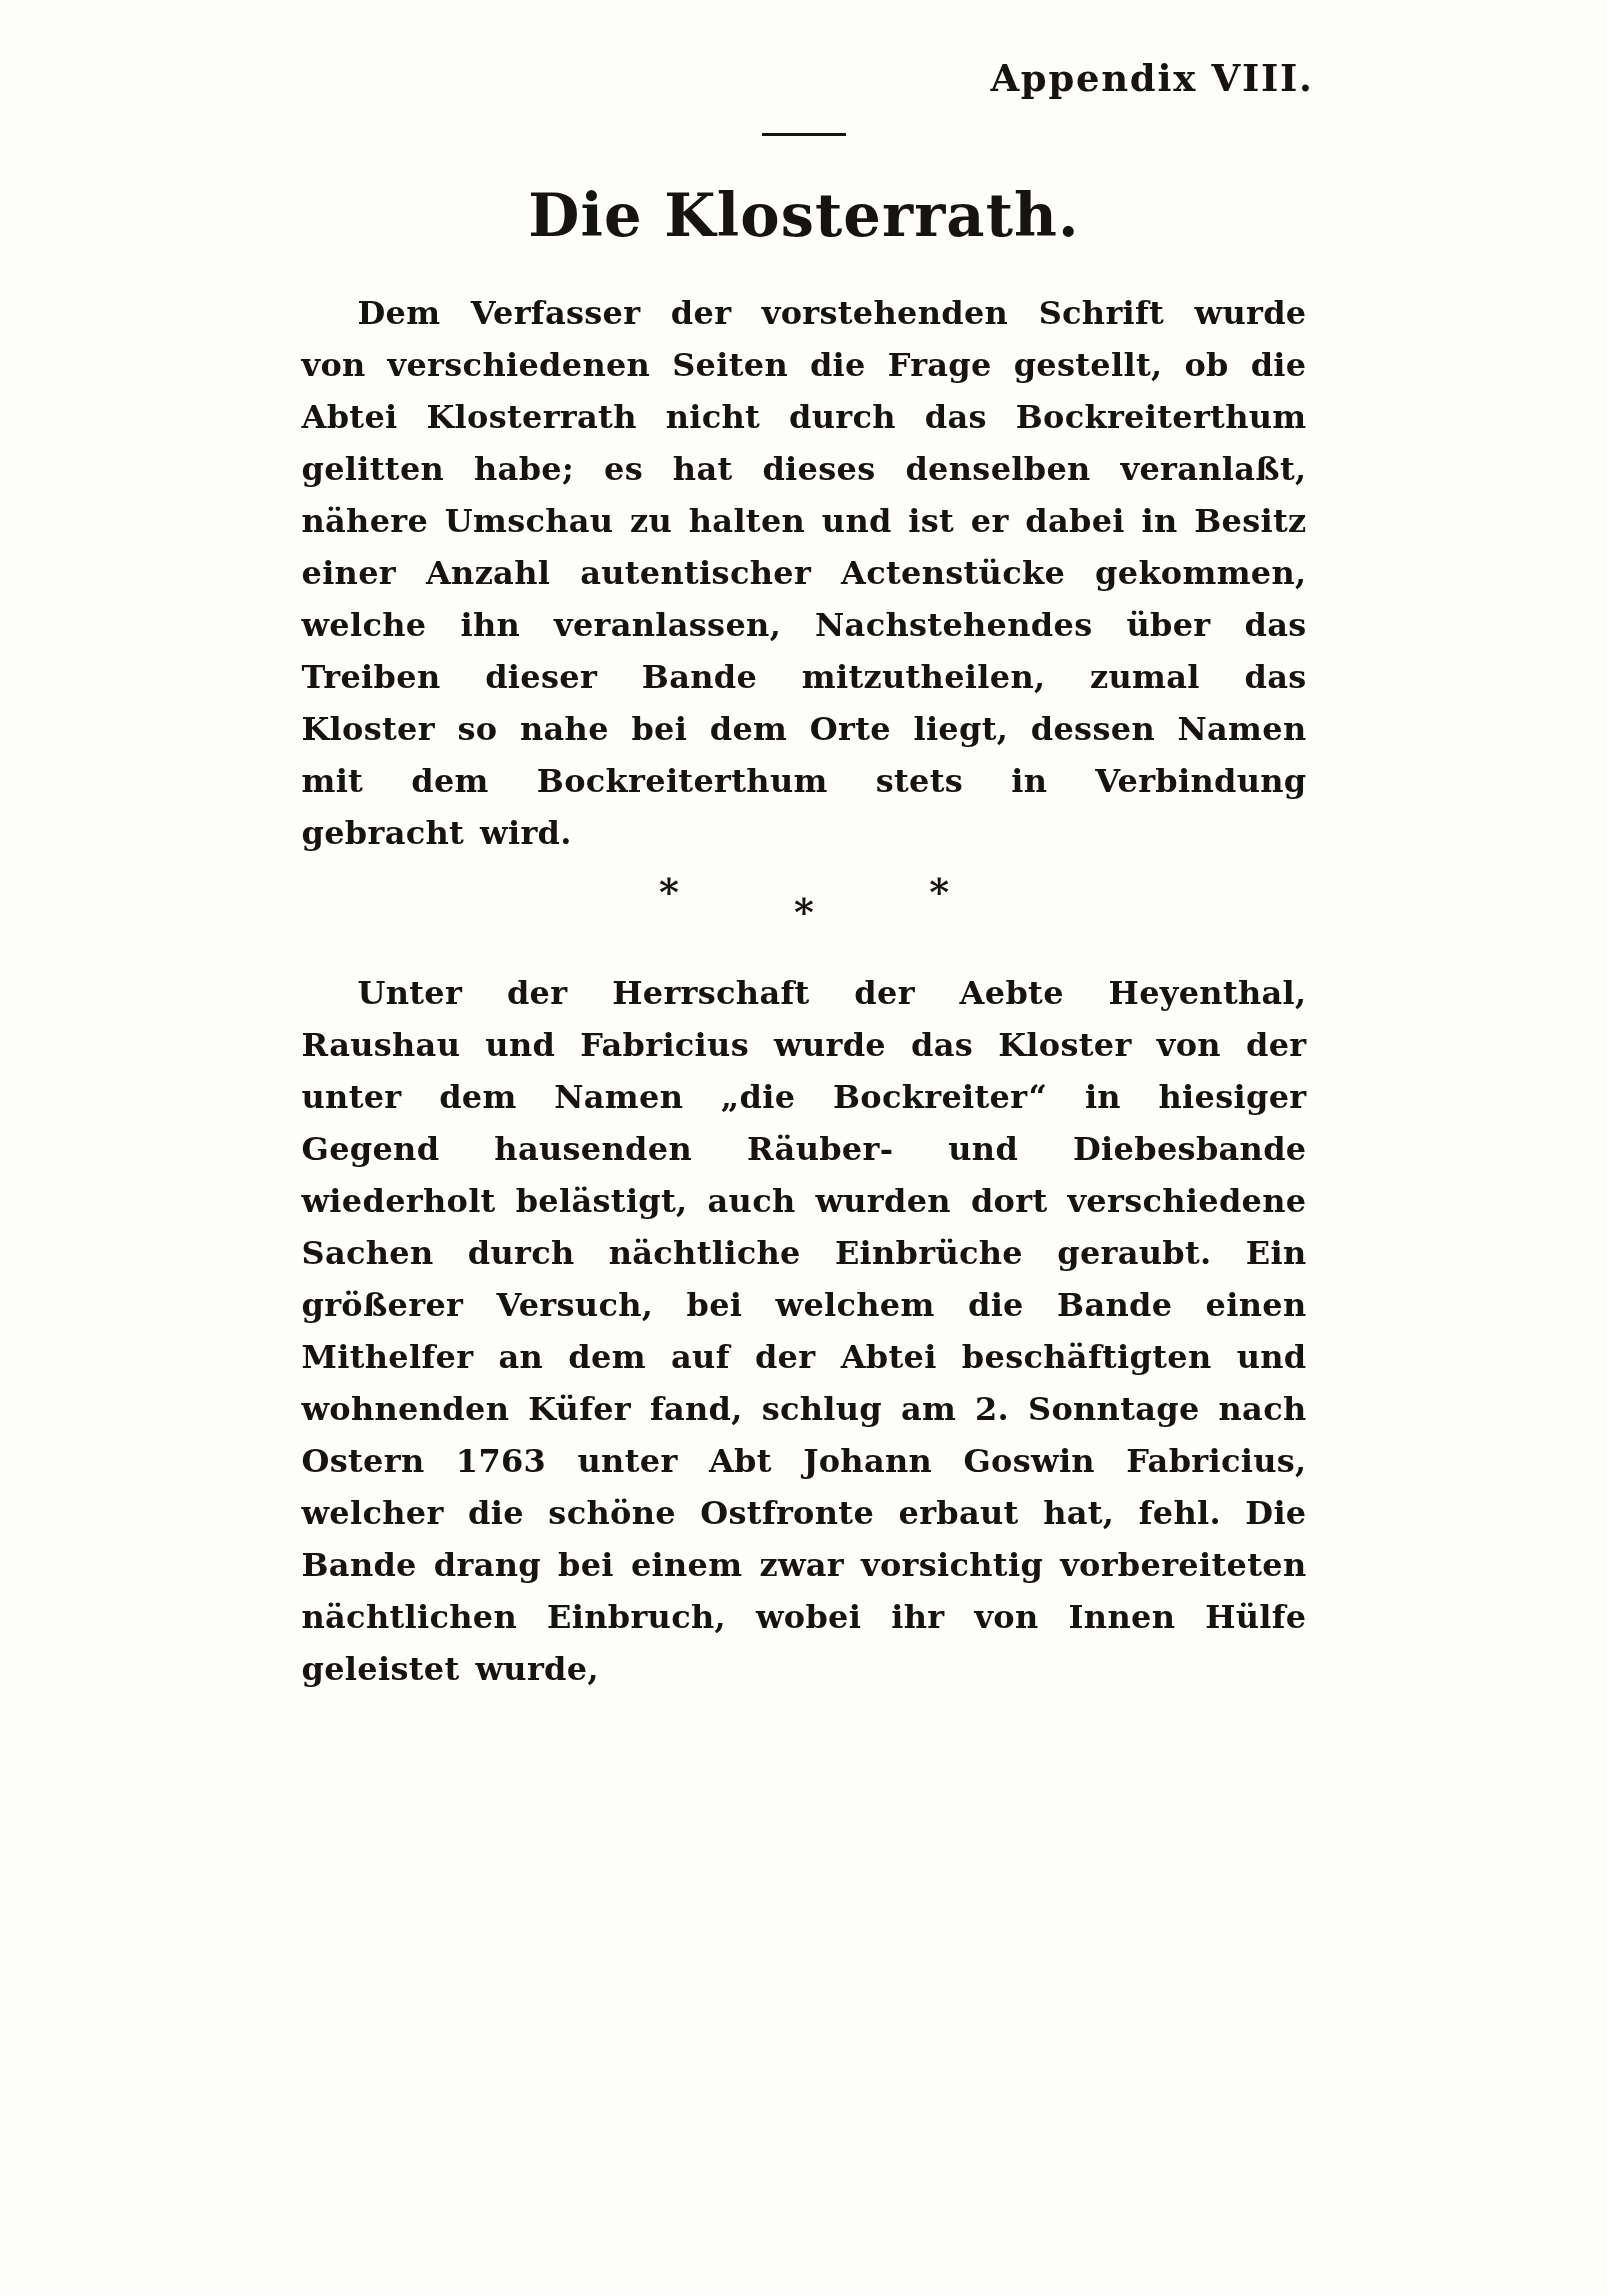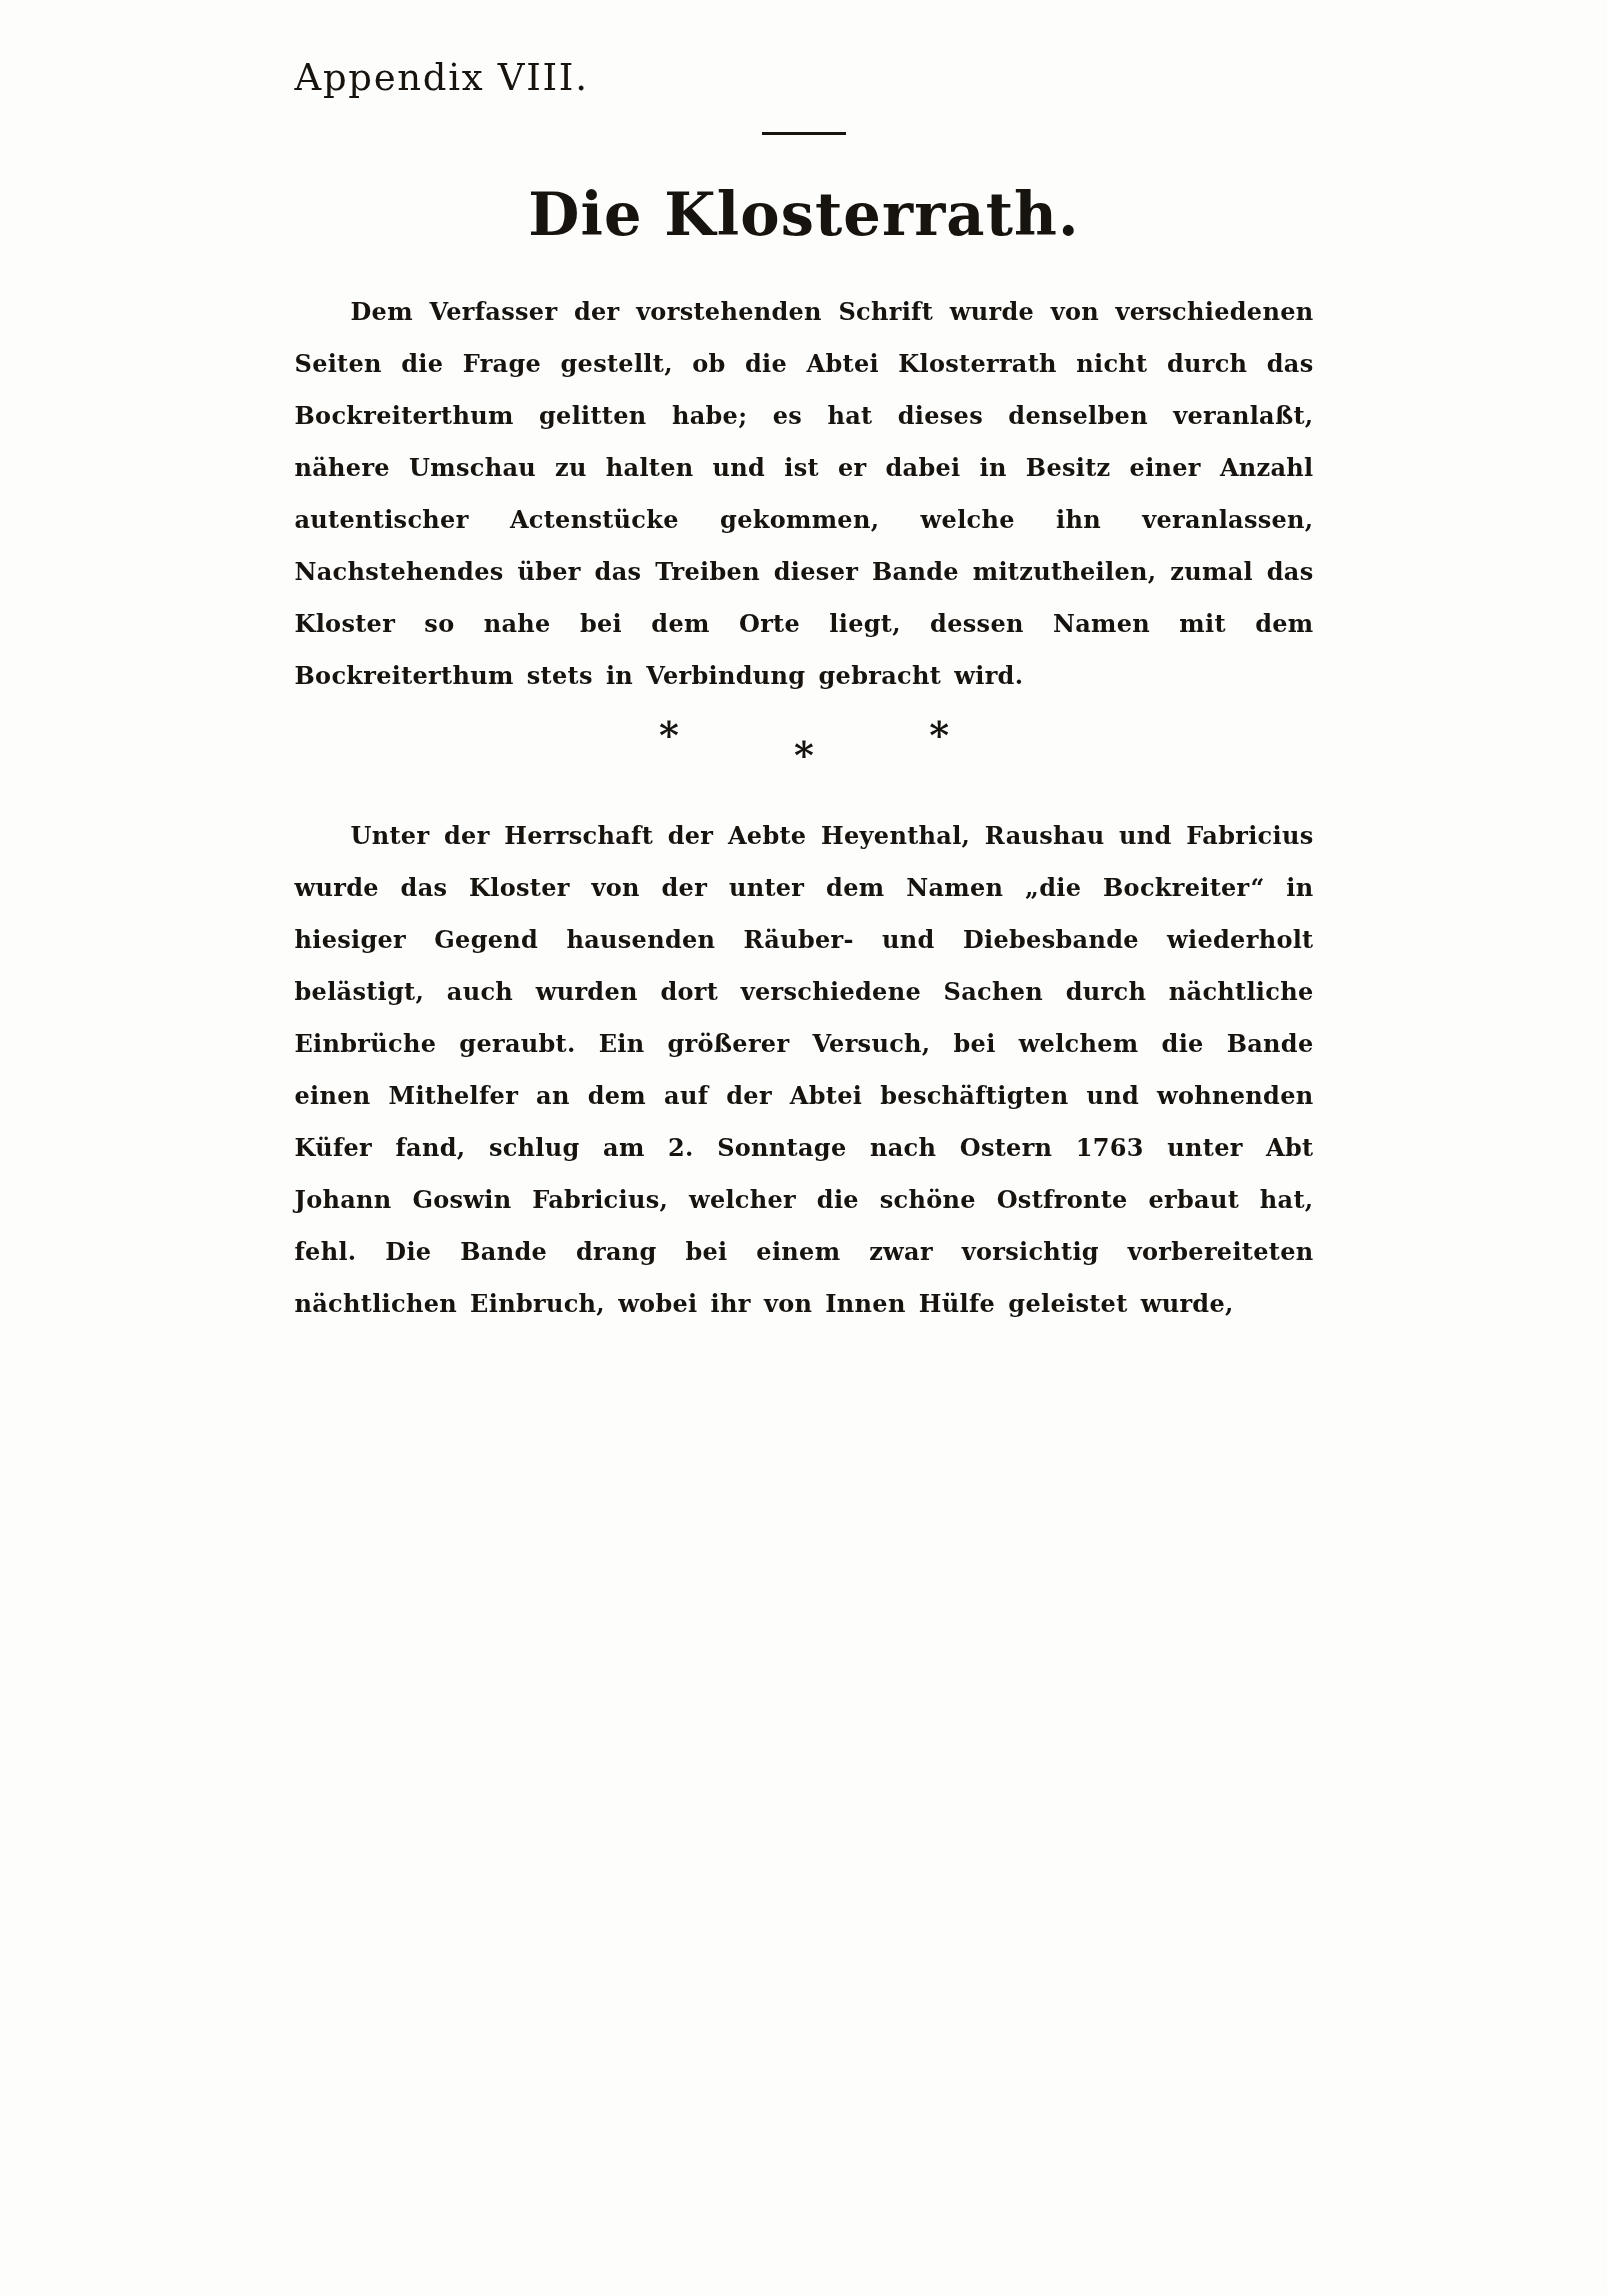--- a/index.html
+++ b/index.html
@@ -16,46 +16,46 @@
     position: relative;
     box-sizing: border-box;
     overflow: hidden;
   }
   .text-block {
     width: 1019px;
     margin: 0 auto;
     padding-top: 56px;
   }
   .running-head {
-    text-align: left;
+    text-align: right;
     font-size: 37px;
-    font-weight: normal;
+    font-weight: bold;
     letter-spacing: 1.7px;
   }
   .head-rule {
     width: 84px;
     height: 2.8px;
     background: #17130f;
     margin: 33px auto 0 auto;
   }
   .page-title {
     text-align: center;
     font-size: 59px;
     font-weight: bold;
     letter-spacing: 1.1px;
     margin: 45px 0 0 0;
   }
   .body-para {
-    font-size: 24px;
+    font-size: 32px;
     font-weight: bold;
     line-height: 52px;
     text-align: justify;
     word-spacing: 4.5px;
     letter-spacing: 0.3px;
-    margin: 0;
+    margin: 7px;
     text-indent: 56px;
   }
   .para-1 {
     margin-top: 37px;
   }
   .para-2 {
     margin-top: 14.6px;
   }
   .asterism {
     height: 79px;

